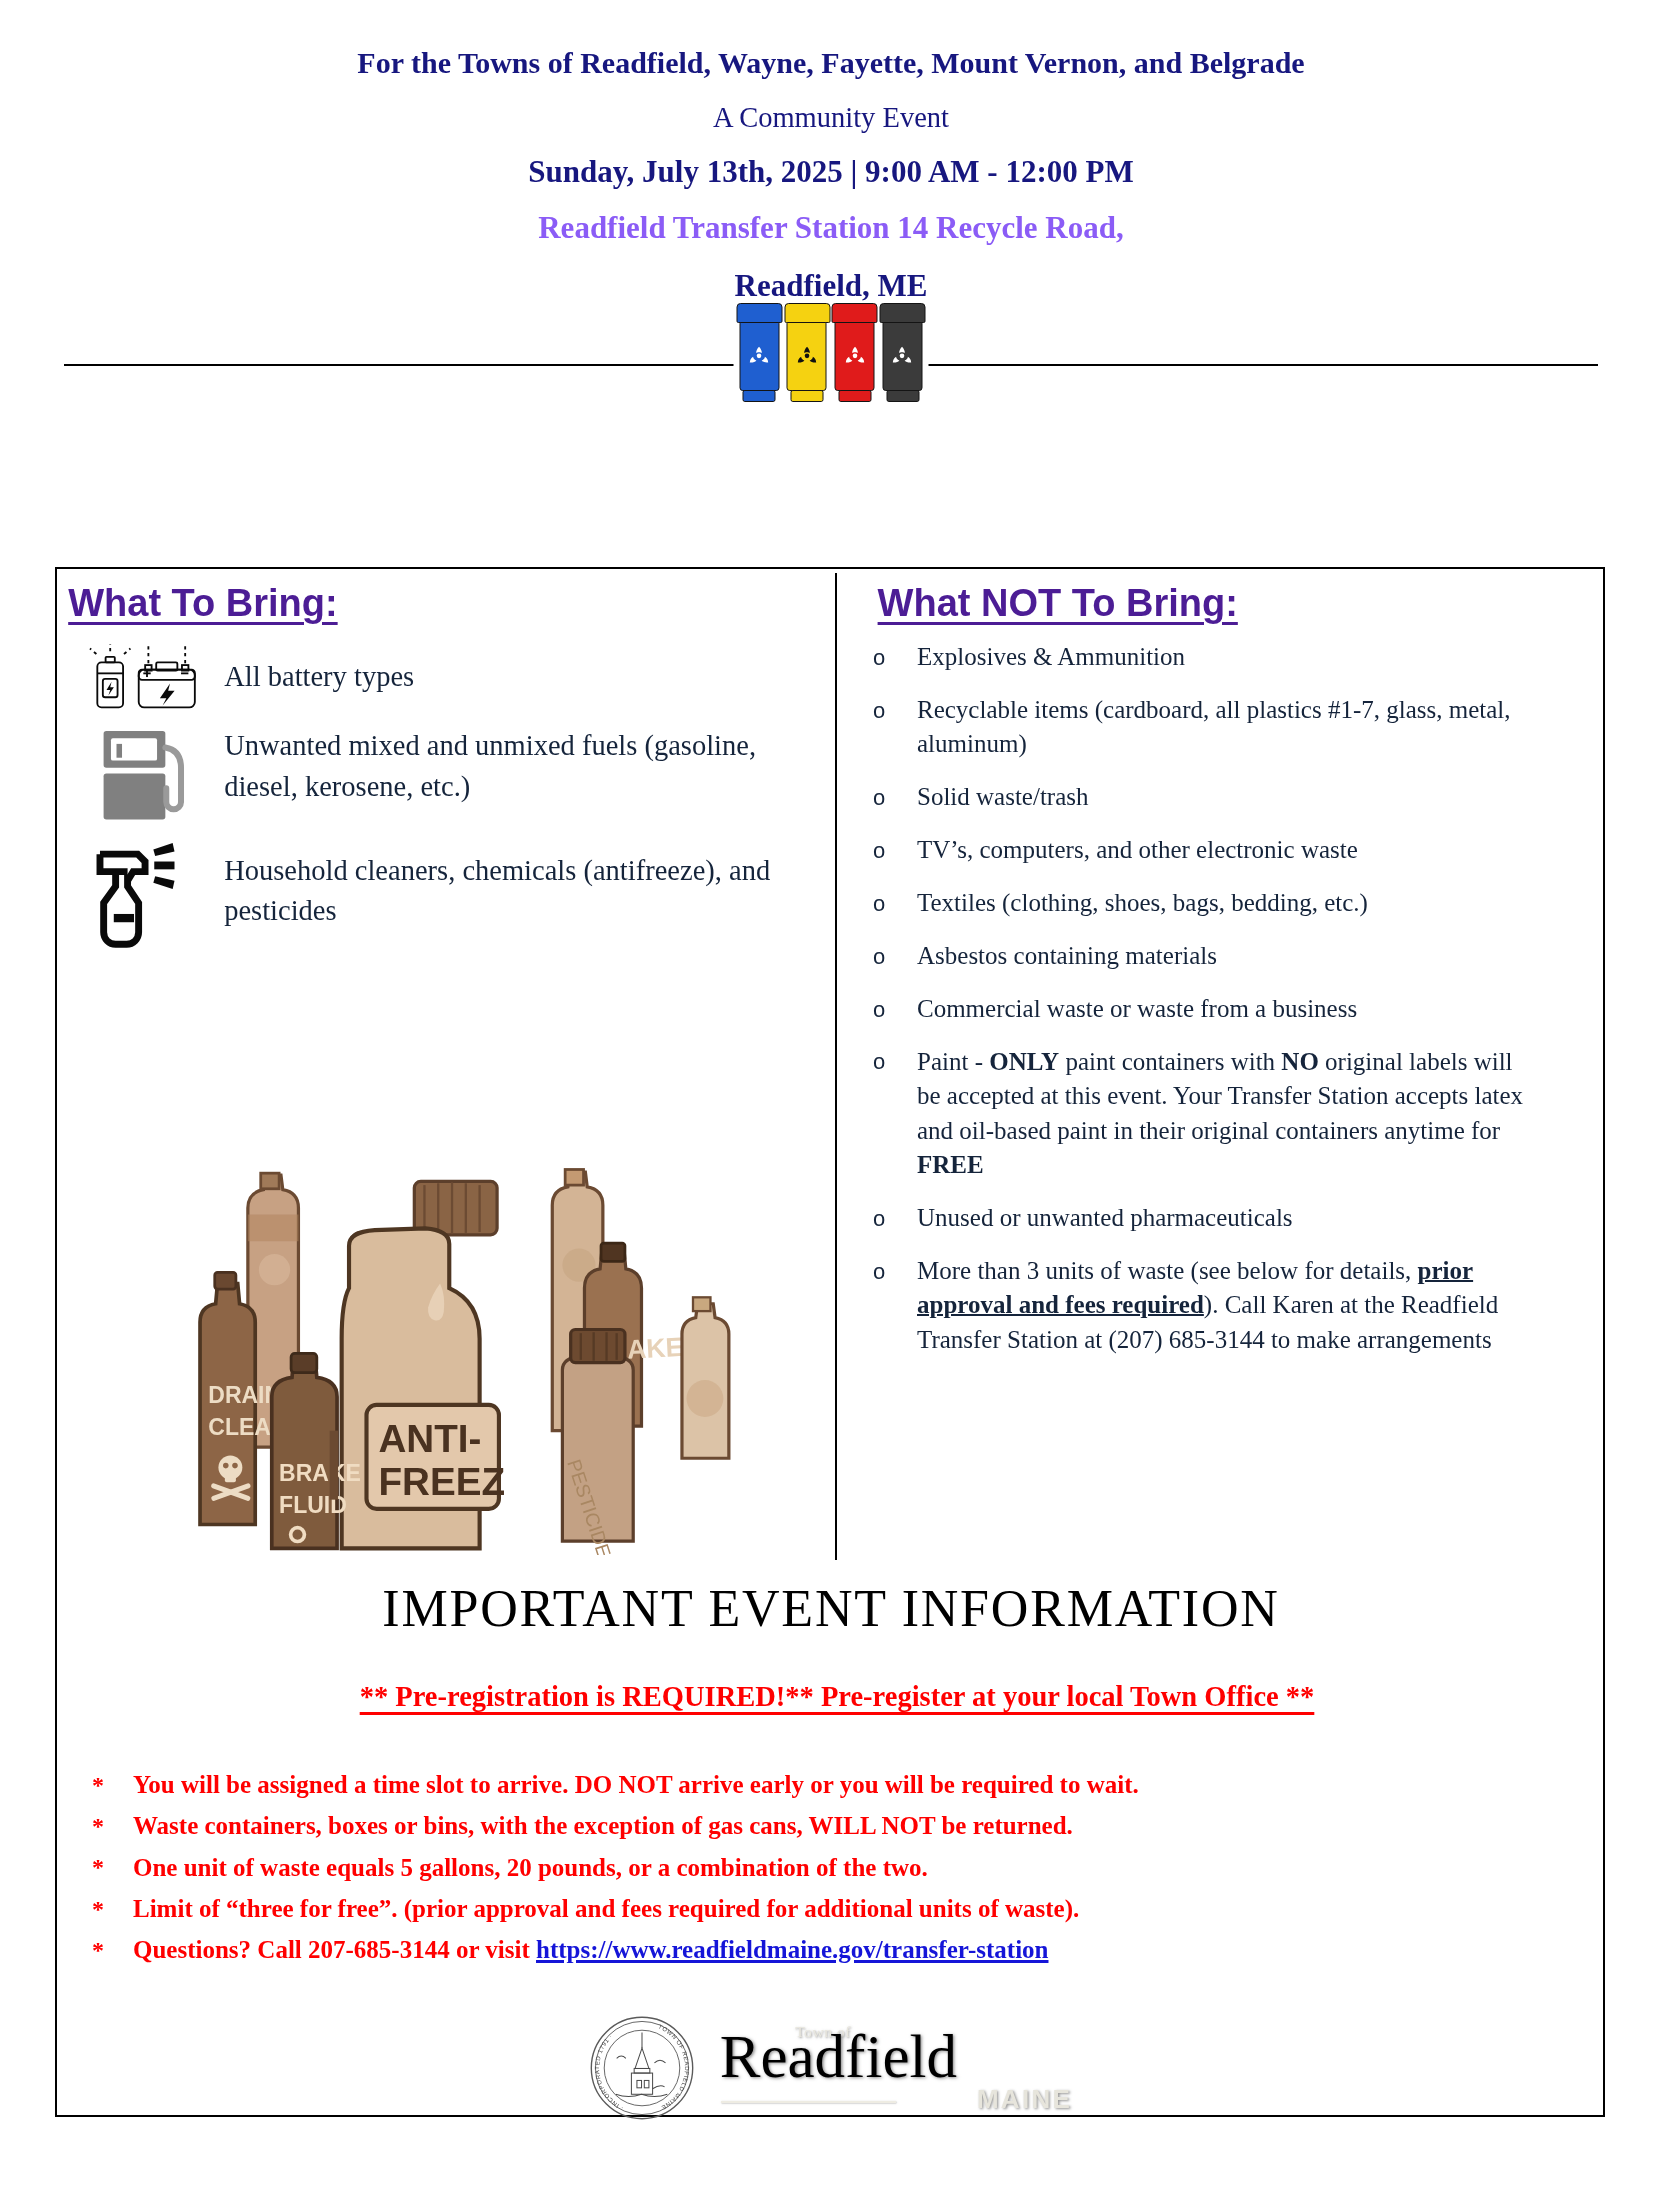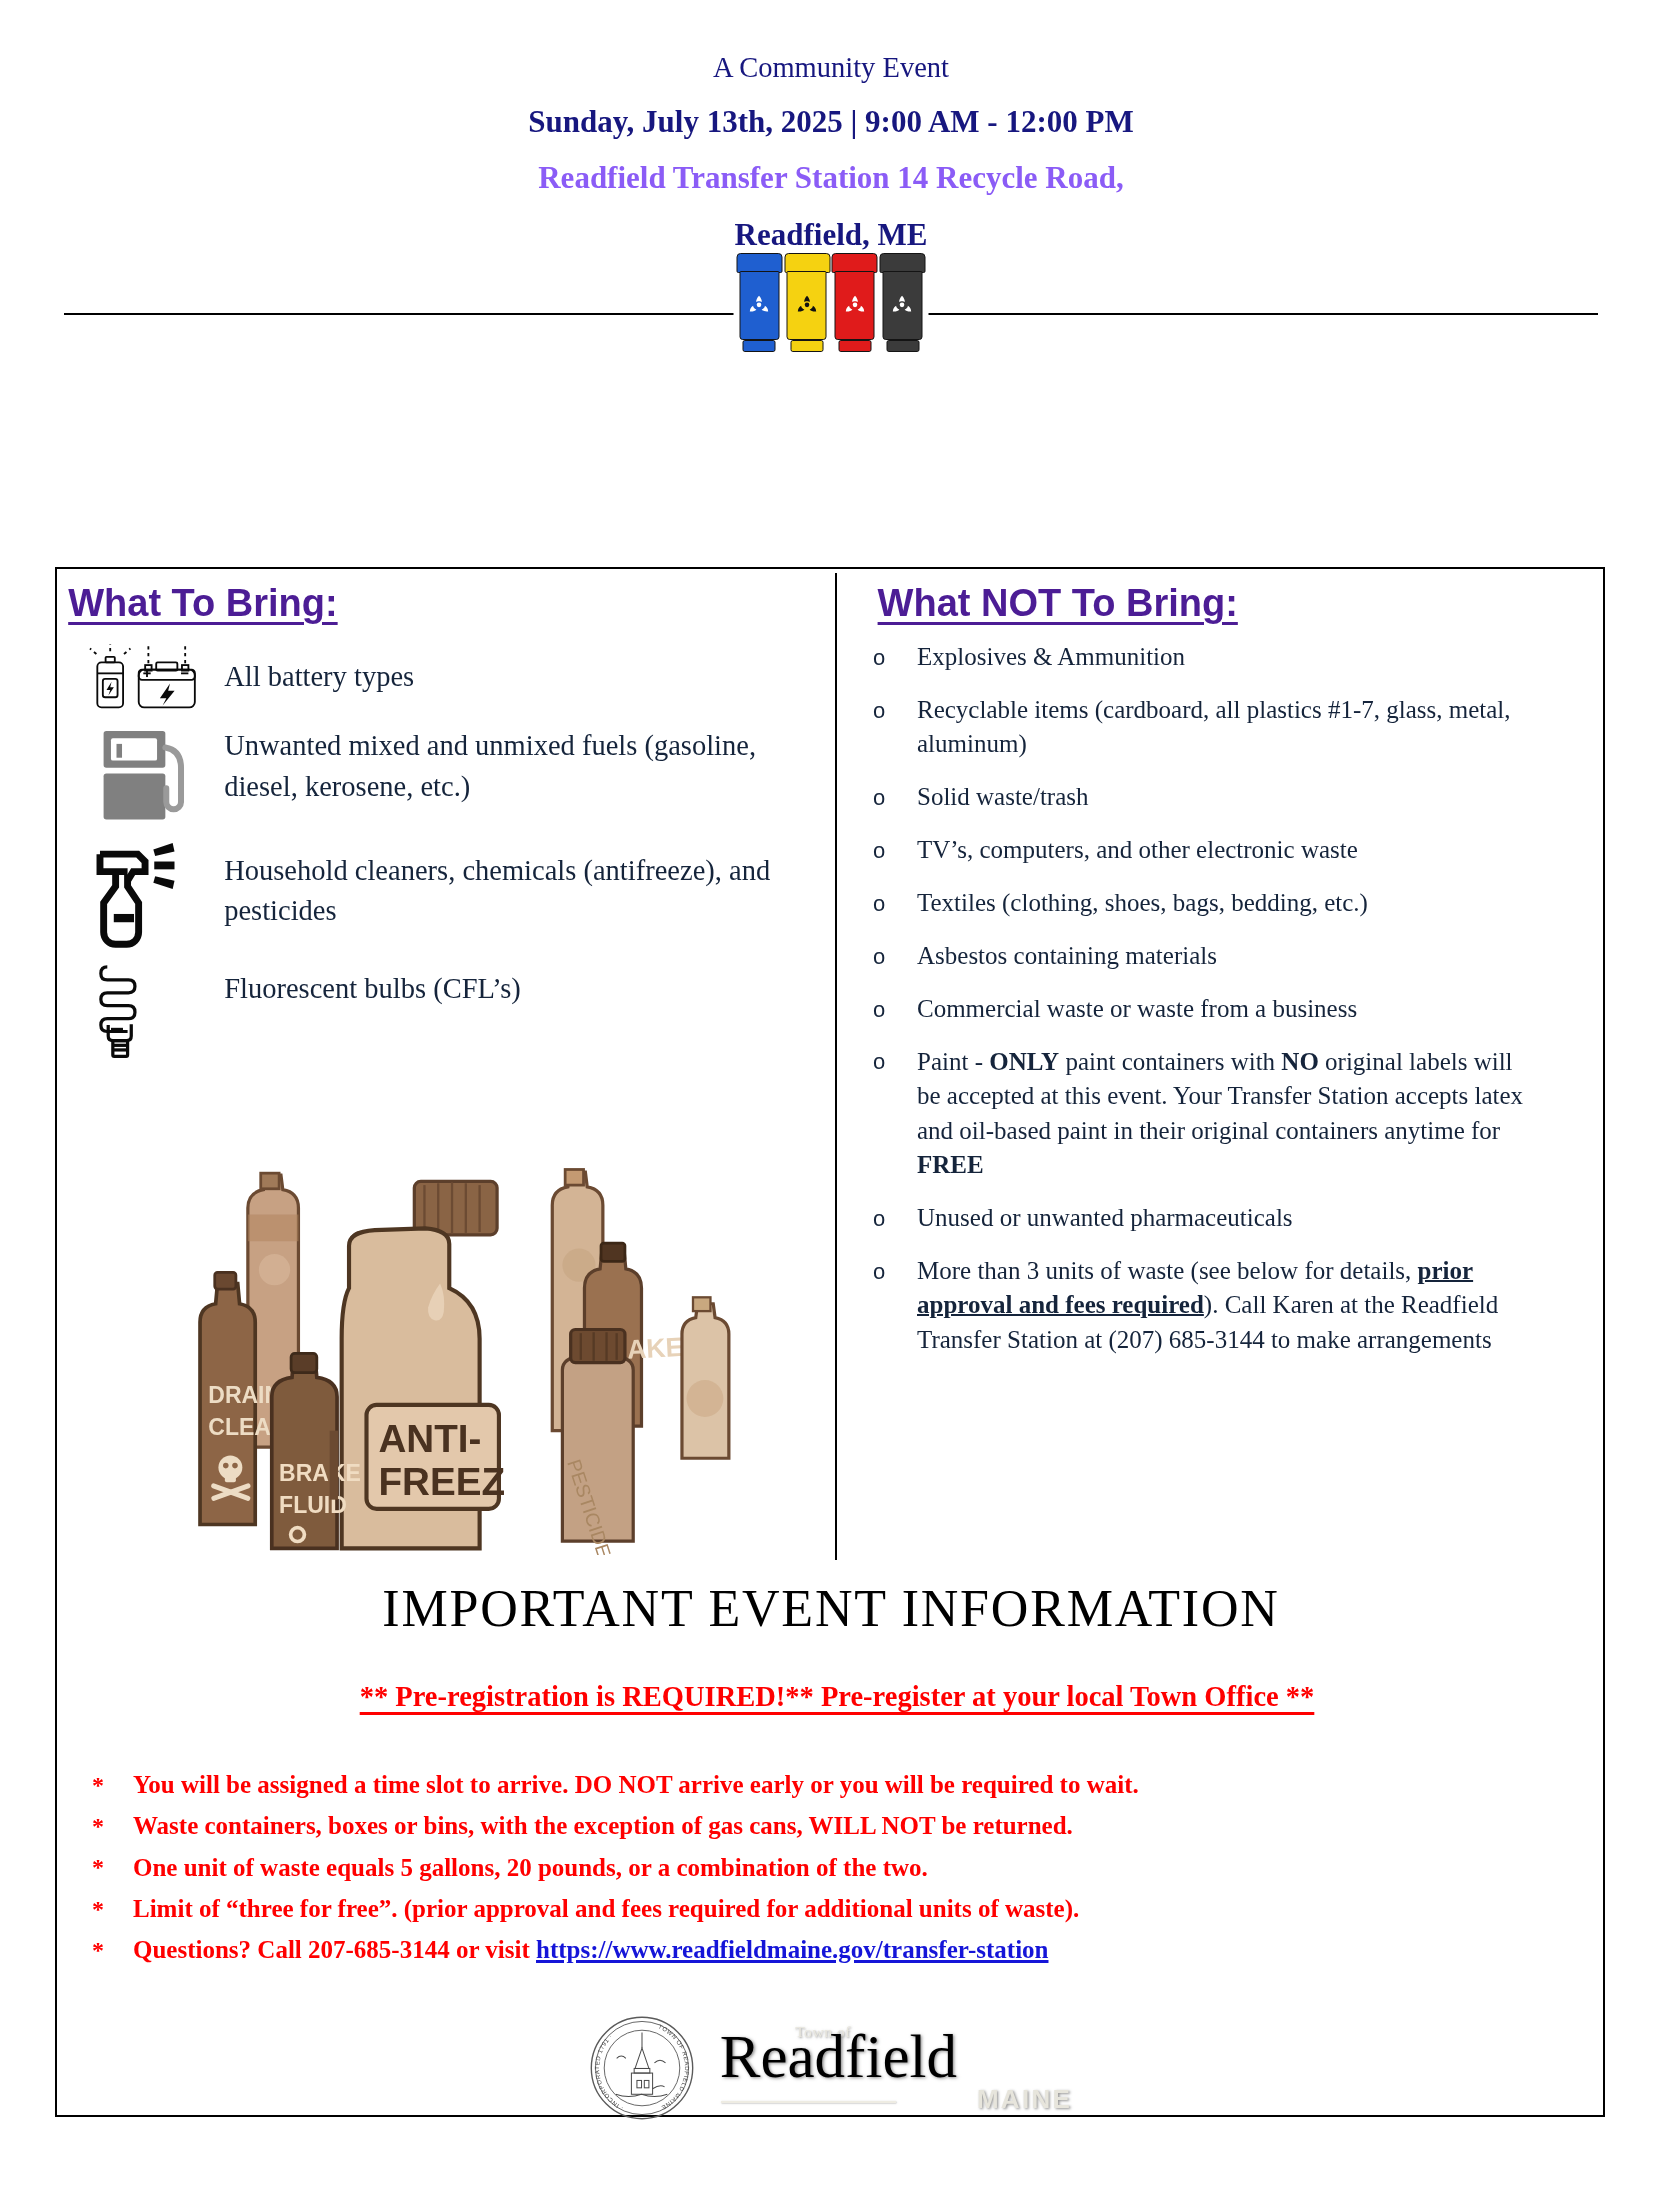--- a/index.html
+++ b/index.html
@@ -350,20 +350,21 @@
     width: 175px;
     height: 2.3px;
     background: #eeece3;
     box-shadow: 0.5px 0.5px 1.4px rgba(140,140,140,0.6);
   }
 </style>
 </head>
 <body>
 
 <div class="header">
+  <div class="flyer-subtitle">For the Towns of Readfield, Wayne, Fayette, Mount Vernon, and Belgrade</div>
   <div class="community-line">A Community Event</div>
   <div class="datetime-line">Sunday, July 13th, 2025  |  9:00 AM - 12:00 PM</div>
   <div class="venue-line">Readfield Transfer Station 14 Recycle Road,</div>
   <div class="venue-line2">Readfield, ME</div>
 </div>
 
 <div class="bins-rule-wrap">
   <div class="top-rule"></div>
   <div class="bins">
 
@@ -500,35 +501,20 @@
             <rect x="58" y="176" width="44" height="18"></rect>
             <polygon points="144,36 186,22 190,40 148,50"></polygon>
             <rect x="146" y="62" width="44" height="17"></rect>
             <polygon points="148,94 190,104 186,122 144,108"></polygon>
           </g>
         </svg>
       </div>
       <div class="bring-text">Household cleaners, chemicals (antifreeze), and pesticides</div>
     </div>
 
-    <div class="bring-row bring-row-bulbs">
-      <div class="bring-icon">
-        <svg width="83" height="106" viewBox="0 0 180 230">
-          <g fill="none" stroke="#0a0a0a" stroke-width="7">
-            <path d="M44 26 q-14 0 -14 14 t14 14 l46 0 q14 0 14 14 t-14 14 l-46 0 q-14 0 -14 14 t14 14 l46 0 q14 0 14 14 t-14 14 l-46 0 q-14 0 -14 14 t14 14 l44 0"></path>
-            <path d="M46 152 L46 176 q0 10 10 10 L86 186 q10 0 10 -10 L96 150"></path>
-            <rect x="56" y="186" width="32" height="34" rx="3"></rect>
-            <line x1="56" y1="196" x2="88" y2="196"></line>
-            <line x1="56" y1="206" x2="88" y2="206"></line>
-          </g>
-          <rect x="52" y="158" width="26" height="8" fill="#0a0a0a"></rect>
-        </svg>
-      </div>
-      <div class="bring-text">Fluorescent bulbs (CFL’s)</div>
-    </div>
   </div>
 
   <div class="col-right">
     <div class="col-heading col-heading-right">What NOT To Bring:</div>
     <div id="notbring-list">
         <div class="notbring-row">
           <div class="notbring-bullet">o</div>
           <div class="notbring-text">Explosives &amp; Ammunition</div>
         </div>
         <div class="notbring-row">

